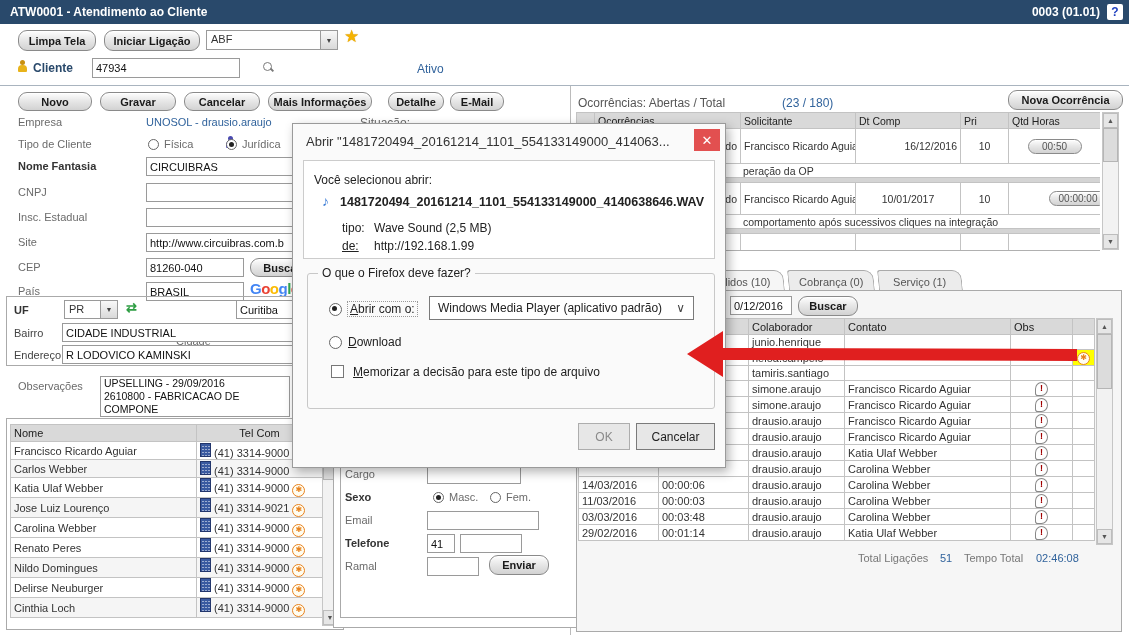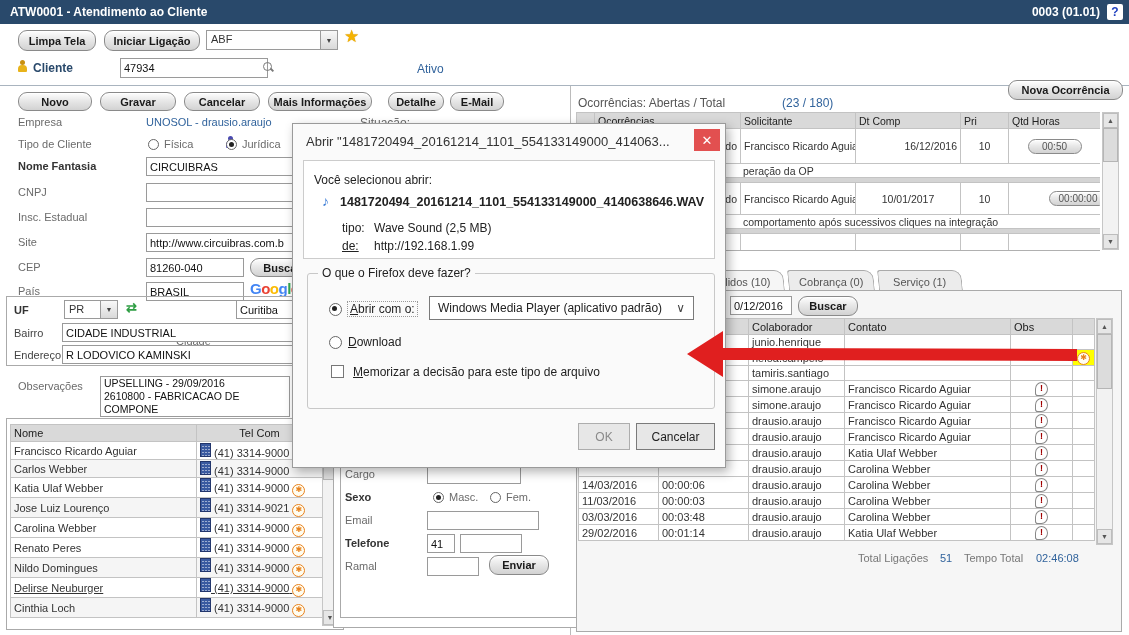--- a/index.html
+++ b/index.html
@@ -84,21 +84,21 @@
   <div class="pill" style="left:104px;top:30px;width:94px;height:19px;">Iniciar Ligação</div>
   <div class="sel" style="left:206px;top:30px;width:132px;height:20px;">
     <span class="val">ABF</span>
     <span class="arw">▼</span>
   </div>
   <div class="abs" style="left:344px;top:26px;font-size:17px;color:#f5b301;text-shadow:0 0 1px #c88a00;">★</div>
 
   
   <span class="persn gold abs" style="left:17px;top:60px;"></span>
   <div class="abs" style="left:33px;top:61px;color:#29496b;font-weight:bold;font-size:12px;">Cliente</div>
-  <input class="inp" readonly="" style="left: 92px; top: 58px; width: 148px; height: 20px; margin-left: 28px;" value="47934">
+  <input class="inp" readonly="" style="left: 92px; top: 58px; width: 148px; height: 20px;" value="47934">
   <span class="mag abs" style="left:248px;top:61px;"></span>
   <div class="lbl" style="left:360px;top:69px;font-size:12px;margin-top:47px;">Situação:</div>
   <div class="abs blue" style="left:417px;top:62px;font-size:12px;">Ativo</div>
 
   <div class="abs" style="left:0;top:85px;width:1129px;height:1px;background:#a9b4bf;"></div>
   <div class="abs" style="left:570px;top:86px;width:1px;height:549px;background:#bbb;"></div>
 
   
   <div class="pill" style="left:18px;top:92px;width:72px;height:17px;">Novo</div>
   <div class="pill" style="left:100px;top:92px;width:74px;height:17px;">Gravar</div>
@@ -195,21 +195,21 @@
           <td><span class="kp"></span> <span>(41) 3314-9000</span> <span class="icon-rec">✱</span></td>
         </tr>
     <tr style="height:18px;">
           <td>Renato Peres</td>
           <td><span class="kp"></span> <span>(41) 3314-9000</span> <span class="icon-rec">✱</span></td>
         </tr>
     <tr style="height:18px;background:#f5f5f5;">
           <td>Nildo Domingues</td>
           <td><span class="kp"></span> <span>(41) 3314-9000</span> <span class="icon-rec">✱</span></td>
         </tr>
-    <tr style="height:18px;text-decoration:underline;">
+    <tr style="height:18px;">
           <td>Delirse Neuburger</td>
           <td><span class="kp"></span> <span>(41) 3314-9000</span> <span class="icon-rec">✱</span></td>
         </tr>
     <tr style="height:18px;background:#f5f5f5;">
           <td>Cinthia Loch</td>
           <td><span class="kp"></span> <span>(41) 3314-9000</span> <span class="icon-rec">✱</span></td>
         </tr>
   </tbody>
     </table>
   <div class="sb" style="left:322px;top:424px;width:16px;height:202px;">
@@ -234,21 +234,21 @@
   <div class="lbld" style="left:345px;top:537px;">Telefone</div>
   <input class="inp" readonly="" style="left: 427px; top: 534px; width: 28px; height: 19px;" value="41">
   <input class="inp" readonly="" style="left: 460px; top: 534px; width: 62px; height: 19px;">
   <div class="lbl" style="left:345px;top:560px;">Ramal</div>
   <input class="inp" readonly="" style="left: 427px; top: 557px; width: 52px; height: 19px;">
   <div class="pill" style="left:489px;top:555px;width:58px;height:18px;">Enviar</div>
 
   
   <div class="lbl" style="left:578px;top:96px;font-size:12px;color:#555;">Ocorrências: Abertas / Total</div>
   <div class="abs blue" style="left:782px;top:96px;font-size:12px;">(23 / 180)</div>
-  <div class="pill" style="left:1008px;top:80px;width:113px;height:18px;text-align:right;">Nova Ocorrência</div>
+  <div class="pill" style="left:1008px;top:90px;width:113px;height:18px;text-align:right;">Nova Ocorrência</div>
 
   <div class="abs" style="left:576px;top:112px;width:524px;height:138px;overflow:hidden;border-bottom:1px solid #b0b0b0;">
     <table class="grid" style="width:524px;font-size:10.5px;">
       <colgroup>
           <col style="width:18px">
           <col style="width:146px">
           <col style="width:115px">
           <col style="width:105px">
           <col style="width:48px">
           <col style="width:92px">

